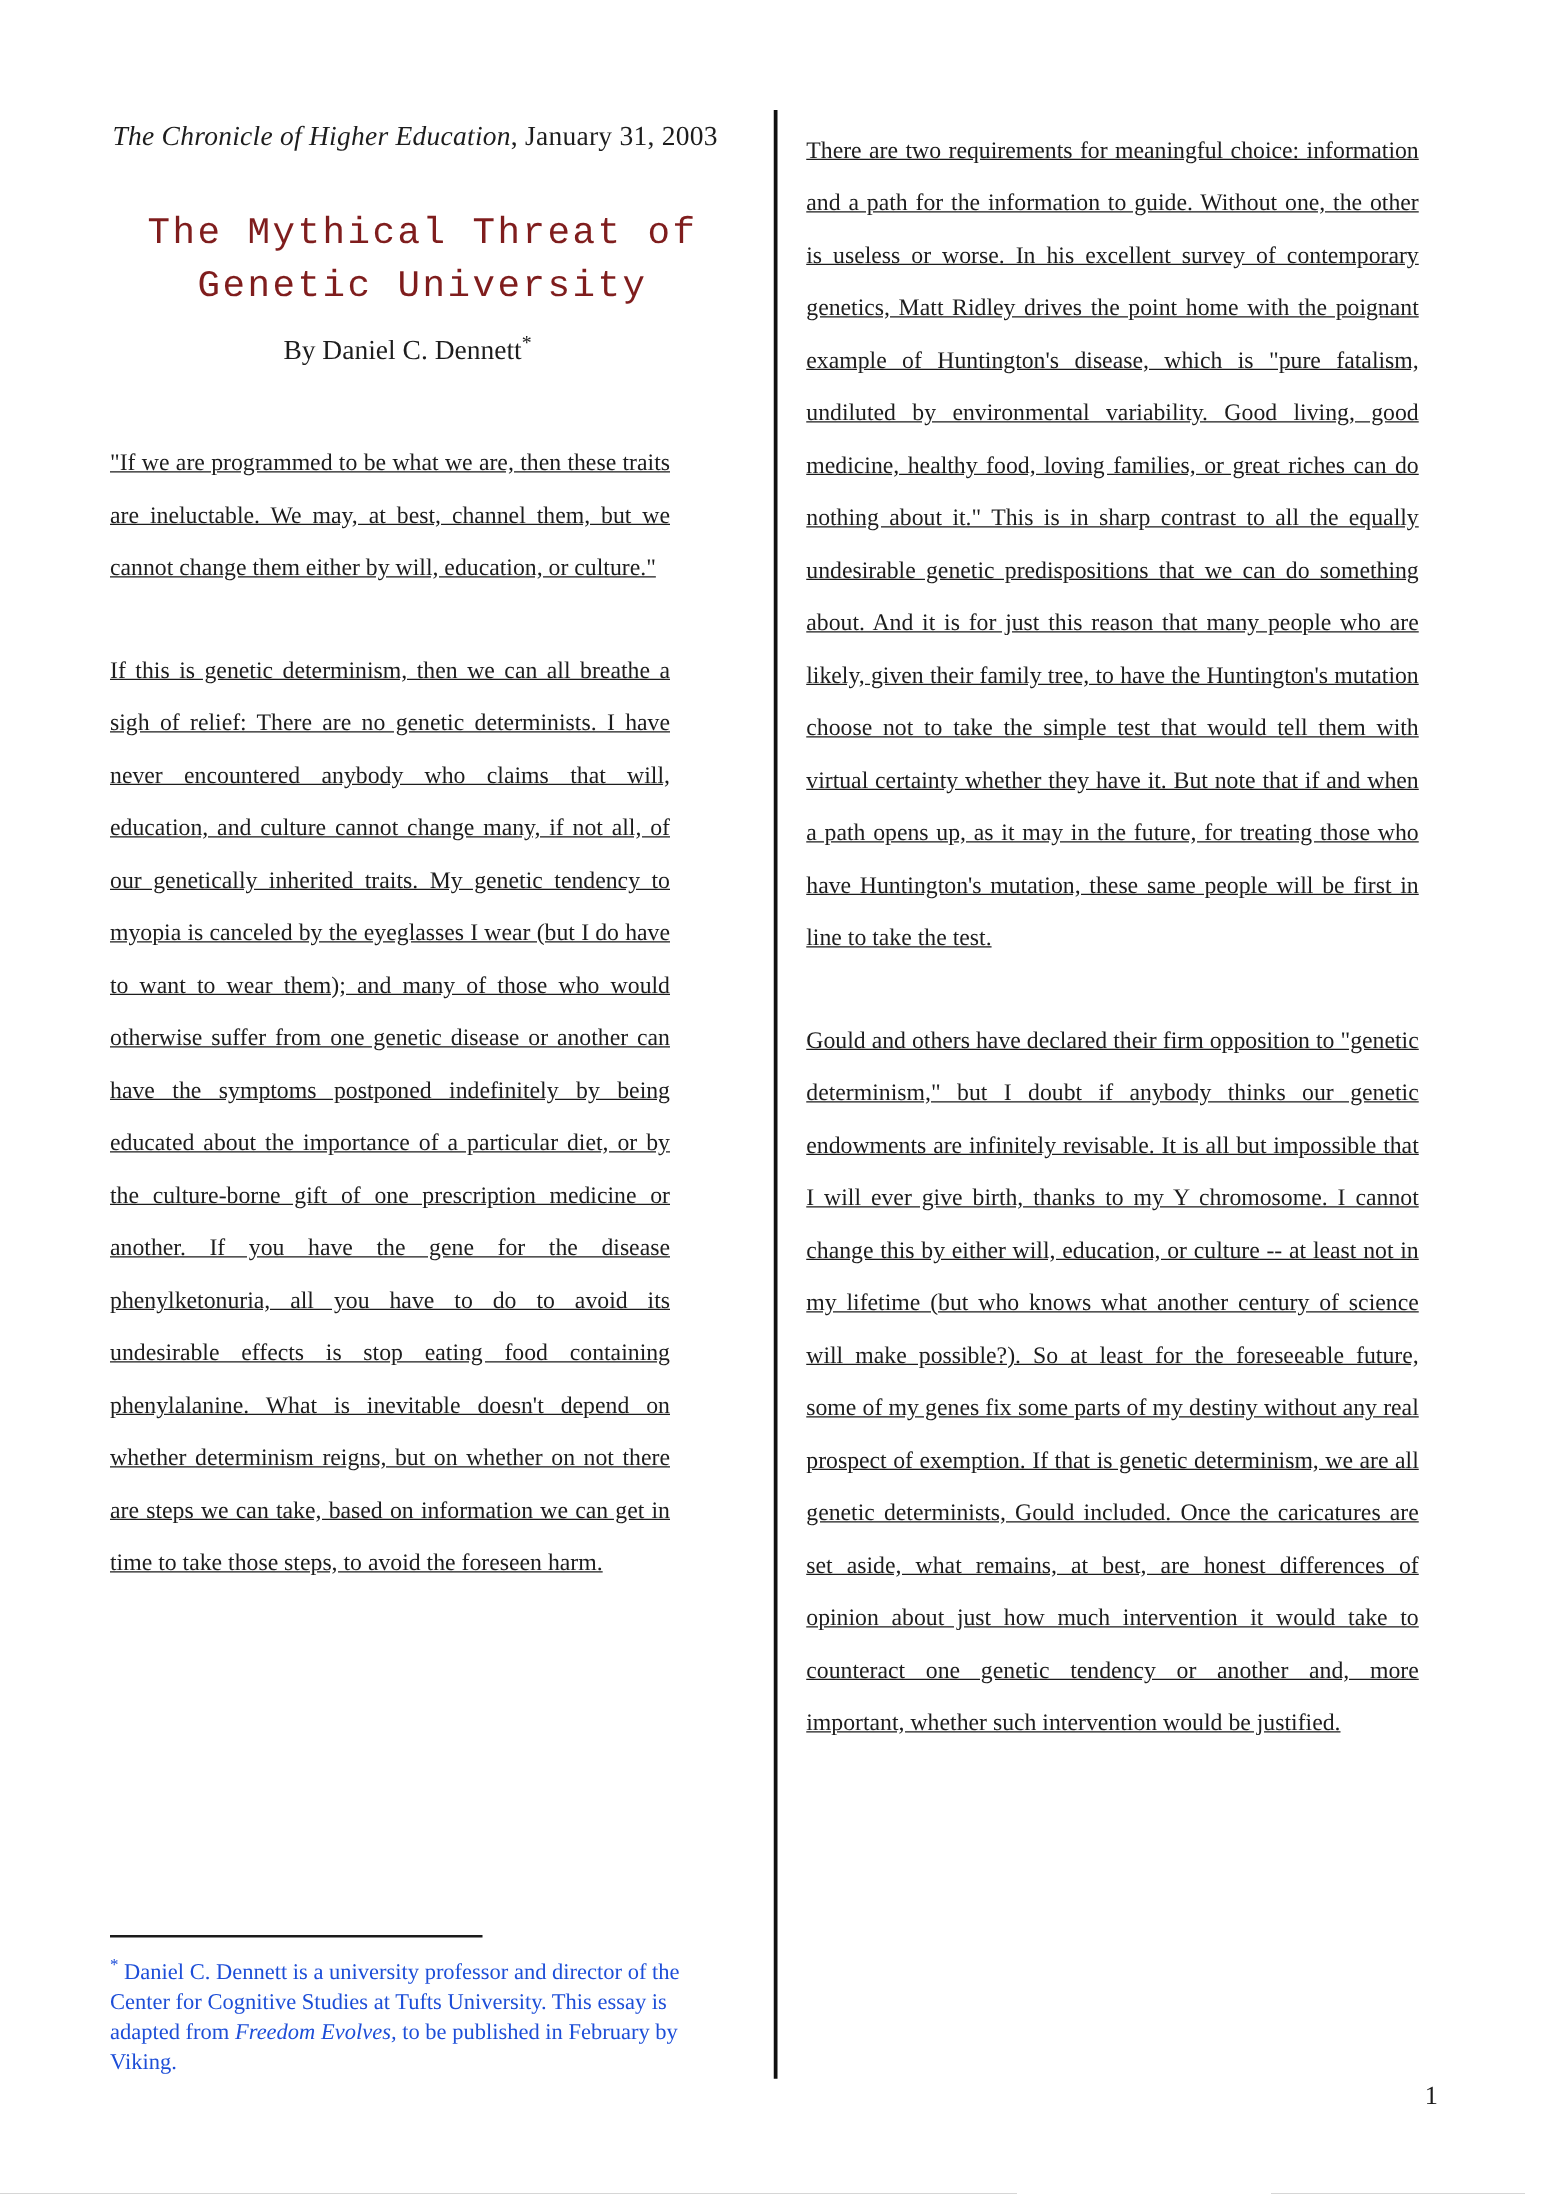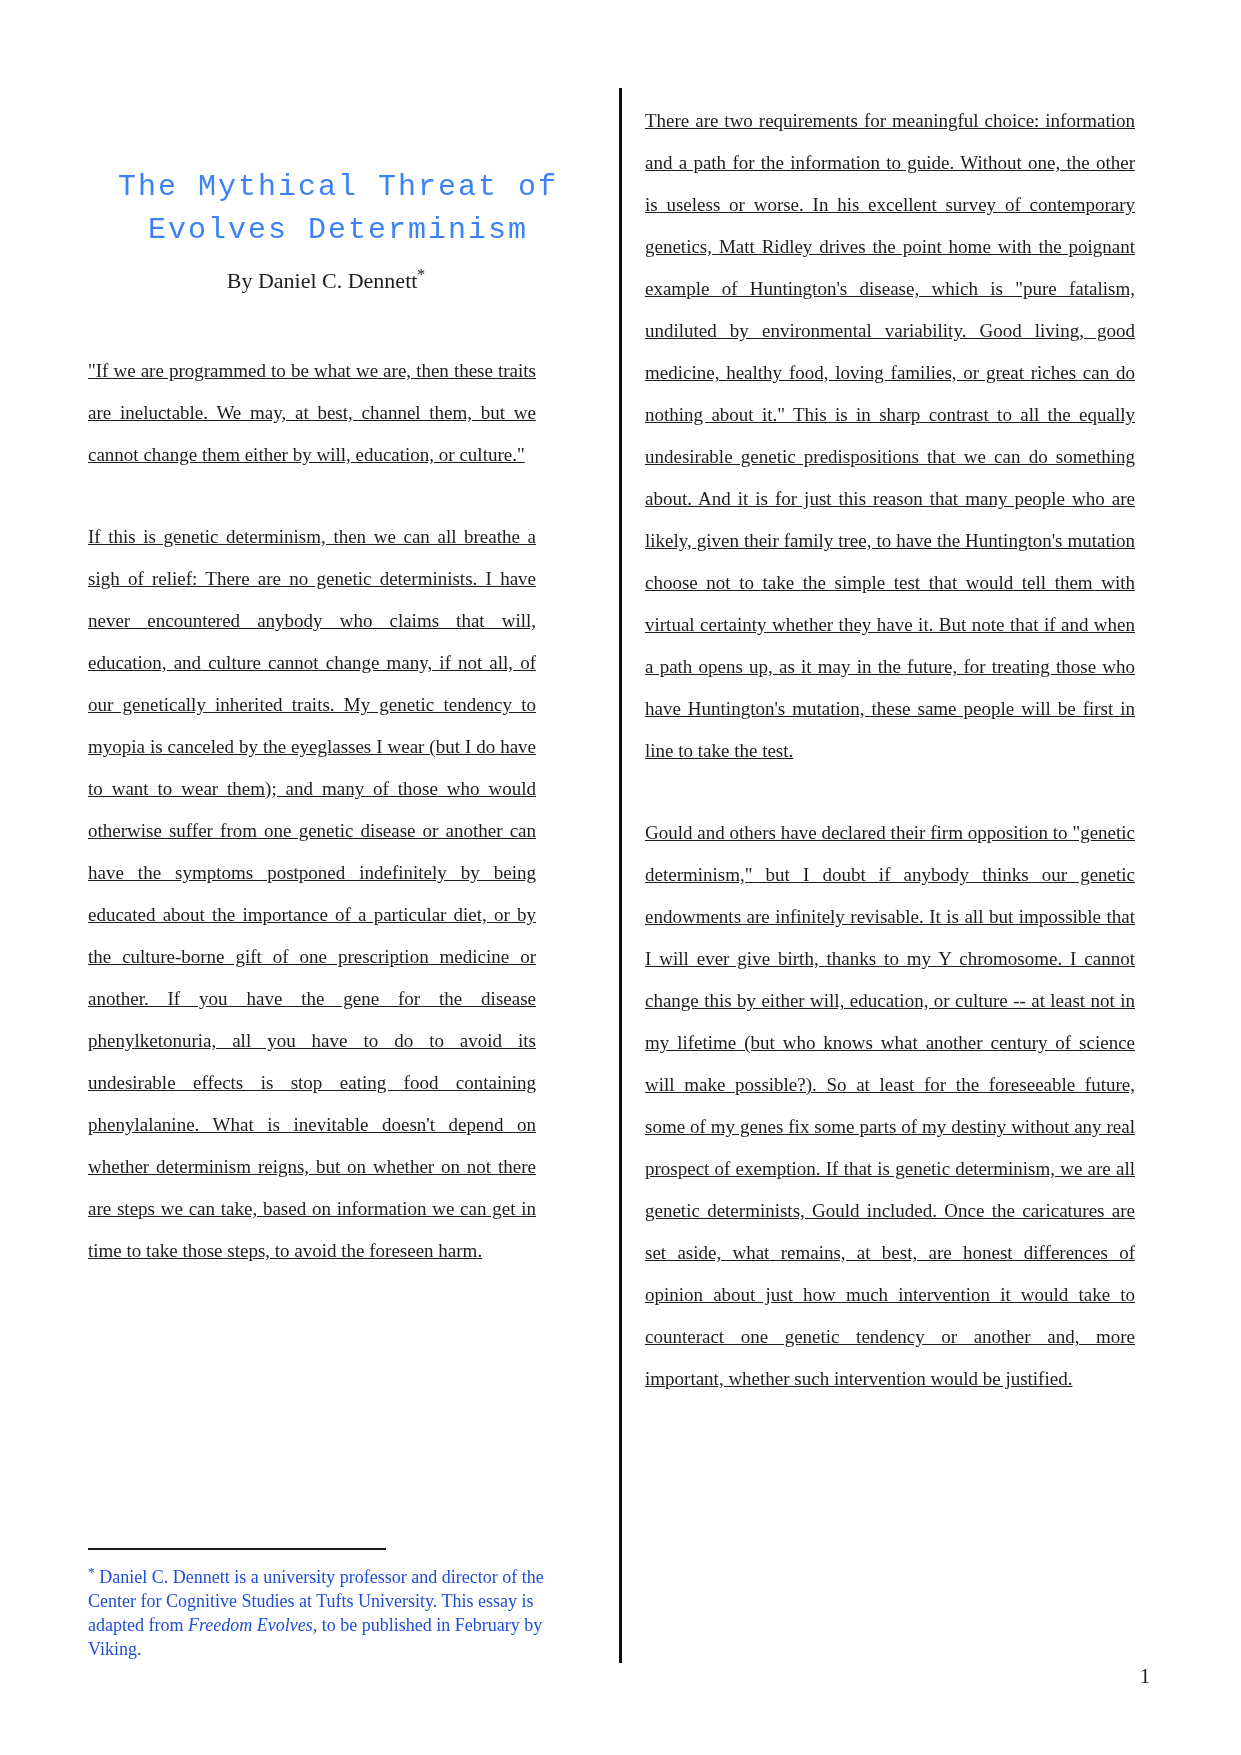--- a/index.html
+++ b/index.html
@@ -29,21 +29,21 @@
   .title-block {
     position: absolute;
     top: 166px;
     left: 88px;
     width: 500px;
     text-align: center;
     font-family: "Liberation Mono", "DejaVu Sans Mono", monospace;
     font-size: 30px;
     line-height: 43px;
     letter-spacing: 2px;
-    color: #3b82f6;
+    color: #7f1d1d;
   }
   .byline {
     position: absolute;
     top: 266px;
     left: 76px;
     width: 500px;
     text-align: center;
     font-size: 22px;
   }
   .byline sup { font-size: 72%; }
@@ -98,24 +98,27 @@
     width: 30px;
     text-align: center;
     font-size: 21px;
   }
 </style>
 </head>
 <body>
 
 <div class="page">
 
+  <div class="header">
+    <span class="journal">The Chronicle of Higher Education</span><span>, January 31, 2003</span>
+  </div>
 
   <div class="title-block">
     <div>The Mythical Threat of</div>
-    <div>Evolves Determinism</div>
+    <div>Genetic University</div>
   </div>
 
   <div class="byline">
     <span>By Daniel C. Dennett</span><sup>*</sup>
   </div>
 
   <div class="column col-left">
     <p>"If we are programmed to be what we are, then these traits are ineluctable. We may, at best, channel them, but we cannot change them either by will, education, or culture."</p>
     <p>If this is genetic determinism, then we can all breathe a sigh of relief: There are no genetic determinists. I have never encountered anybody who claims that will, education, and culture cannot change many, if not all, of our genetically inherited traits. My genetic tendency to myopia is canceled by the eyeglasses I wear (but I do have to want to wear them); and many of those who would otherwise suffer from one genetic disease or another can have the symptoms postponed indefinitely by being educated about the importance of a particular diet, or by the culture-borne gift of one prescription medicine or another. If you have the gene for the disease phenylketonuria, all you have to do to avoid its undesirable effects is stop eating food containing phenylalanine. What is inevitable doesn't depend on whether determinism reigns, but on whether on not there are steps we can take, based on information we can get in time to take those steps, to avoid the foreseen harm.</p>
   </div>

